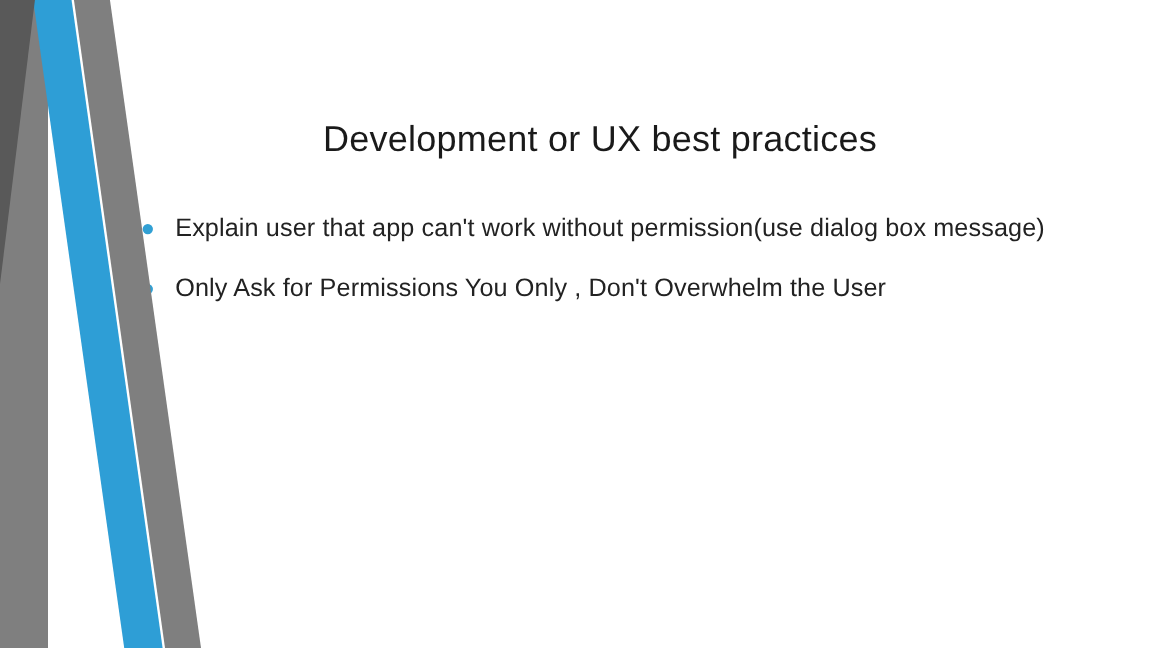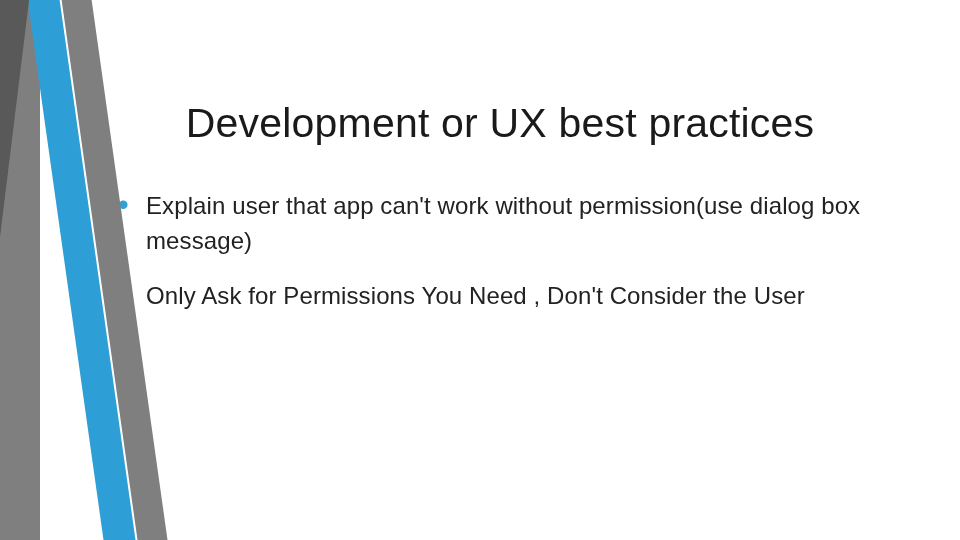--- a/index.html
+++ b/index.html
@@ -47,37 +47,37 @@
       z-index: 0;
     }
     .content {
       position: absolute;
       left: 110px;
       top: 0;
       right: 30px;
       bottom: 0;
     }
     .title {
-      font-size: 41px;
+      font-size: 30px;
       font-weight: 300;
       text-align: center;
       margin-top: 100px;
       margin-bottom: 42px;
       letter-spacing: 0.2px;
       color: #1a1a1a;
       padding-right: 40px;
     }
     .bullets {
       list-style: none;
       margin-left: 8px;
     }
     .bullets li {
       position: relative;
       padding-left: 28px;
-      font-size: 24px;
+      font-size: 21px;
       font-weight: 400;
       line-height: 1.45;
       margin-bottom: 20px;
       color: #222;
       letter-spacing: 0.1px;
     }
     .bullets li::before {
       content: "•";
       position: absolute;
       left: 0;
@@ -92,15 +92,15 @@
 
 <div class="stripe stripe-gray-base"></div>
 <div class="stripe stripe-gray-back"></div>
 <div class="stripe stripe-blue"></div>
 <div class="stripe stripe-gray-front"></div>
 
 <div class="content">
   <h1 class="title">Development or UX best practices</h1>
   <ul class="bullets">
     <li>Explain user that app can't work  without permission(use  dialog box message)</li>
-    <li>Only Ask for Permissions You Need , Don't Consider the User</li>
+    <li>Only Ask for Permissions You Only , Don't Overwhelm the User</li>
   </ul>
 </div>
 
 </body></html>

